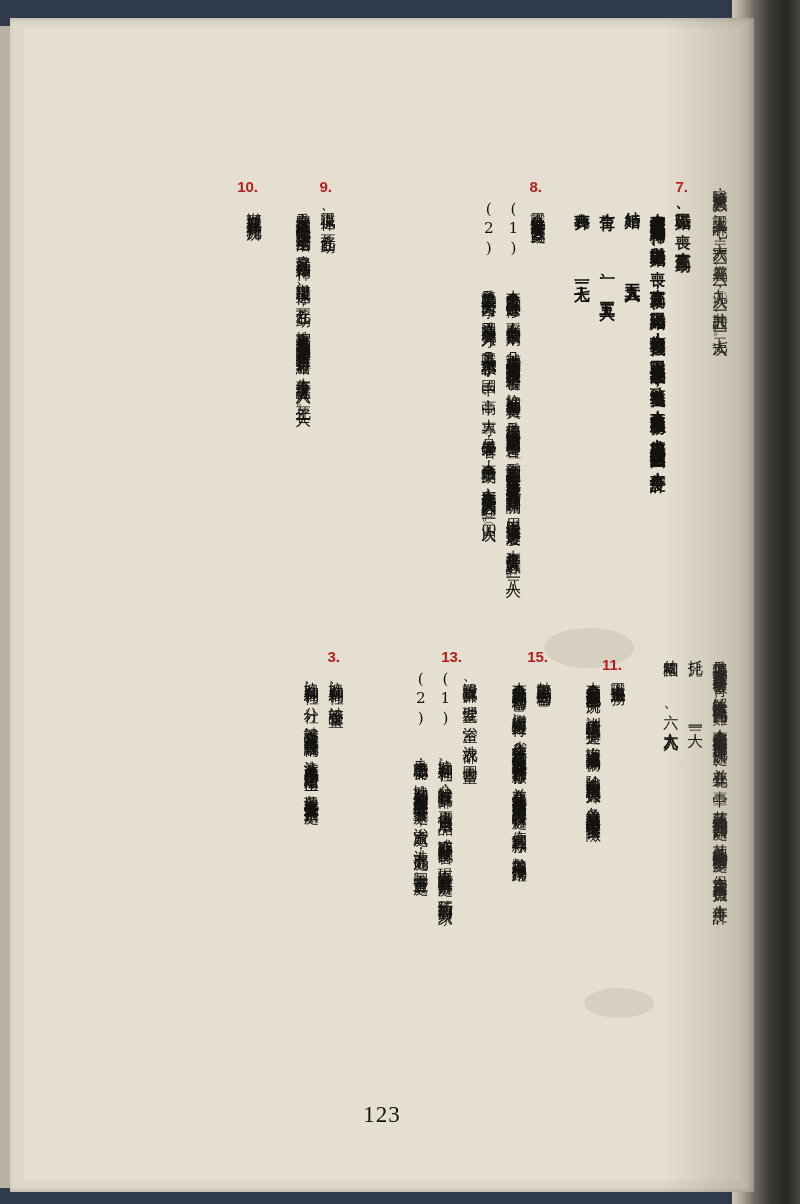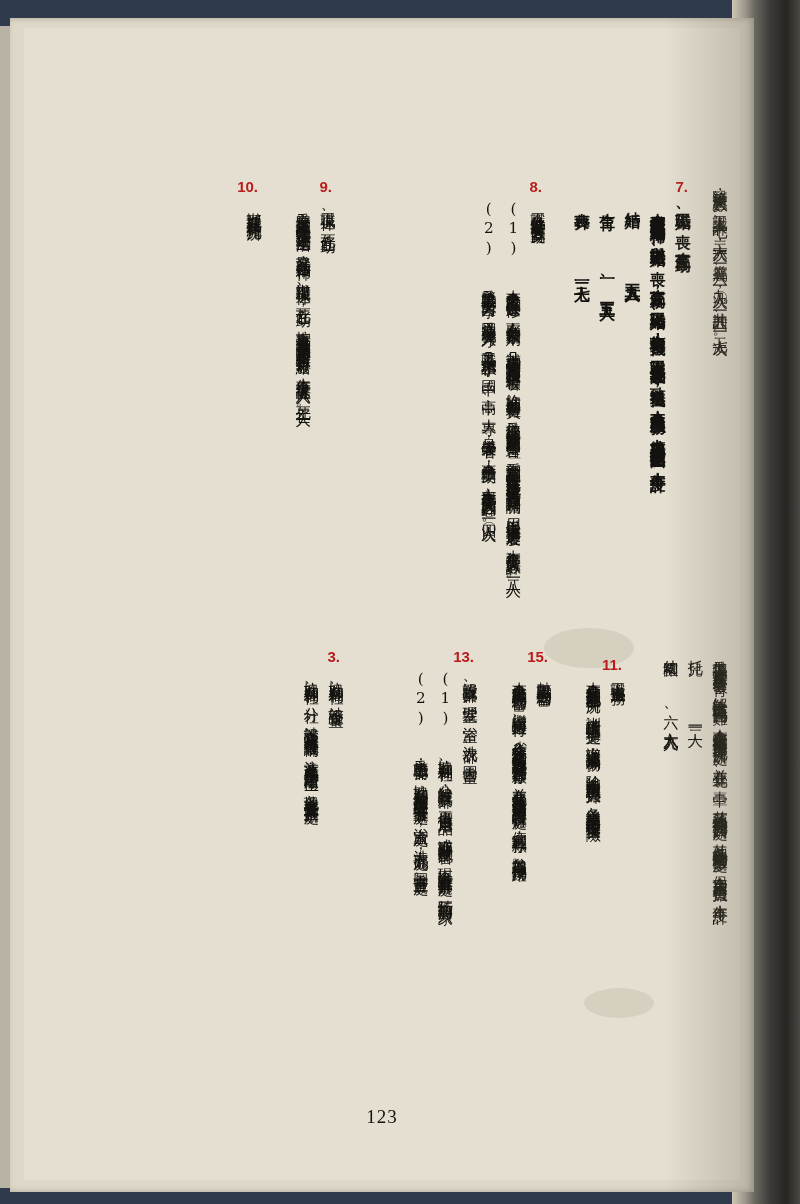--- a/index.html
+++ b/index.html
@@ -113,21 +113,21 @@
   #lower { position: absolute; top: 620px; left: 0; width: 716px; height: 420px; }
 
   
   #folio {
     position: absolute;
     bottom: 52px;
     left: 0;
     width: 716px;
     text-align: center;
     font-family: "Liberation Serif", "DejaVu Serif", serif;
-    font-size: 19px;
+    font-size: 23px;
     color: #14130f;
     letter-spacing: 1px;
   }
 
   
   .smudge {
     position: absolute;
     background: rgba(120,112,96,0.13);
     border-radius: 50%;
     pointer-events: none;
@@ -179,21 +179,21 @@
 幼稚園　　　六、六六九人</div>
 
         <span class="num" style="right:118px; top:8px;">11.</span>
         <div class="block" style="right:110px; top:22px; height:378px; width:62px;">職工交通車服務：
 本會爲便利臺北地區及研究所、訓練所職工上下班交通，辦理交通車輛服務，除油料由乘車職工負擔外，各線交通車均由本會投保安全保險。</div>
 
         <span class="num" style="right:192px; top:0px;">15.</span>
         <div class="block" style="right:184px; top:22px; height:378px; width:62px;">鼓勵職工節約儲蓄：
 本會爲鼓勵職工節約儲蓄，繼續與交通銀行、省合作金庫特約在全省各地辦理職工優利儲蓄存款，並在臺北任義路及愛國東路局址內設置收付處，便利職工存款，參加職工極爲踴躍。</div>
 
-        <span class="num" style="right:266px; top:0px;">13.</span>
+        <span class="num" style="right:278px; top:0px;">13.</span>
         <div class="block" style="right:258px; top:22px; height:378px; width:122px;">設置販賣部、理髮室、浴室、洗衣部、圖書室：
 (1) 協助各福利社、分社設置販賣部，平價供應日常用品，或辦理分期付款配售，現全區計有販賣部卅二處，特約商店四一六家。
 (2) 爲應職工需要，協助各福利分社在局內設置理髮室者十五處，浴室六處，洗衣部九處，圖書室廿三處。</div>
 
         <span class="num" style="right:400px; top:0px;">3.</span>
         <div class="block" style="right:392px; top:22px; height:378px; width:62px;">協助各福利社、站設置食堂：
 協助各福利社、分社、站設置食堂及改善餐廳設備，注意改進餐廳廚房之淸潔衞生，各地現有餐廳食堂共十四處。</div>
       </div>
 
       <div id="folio">123</div>

